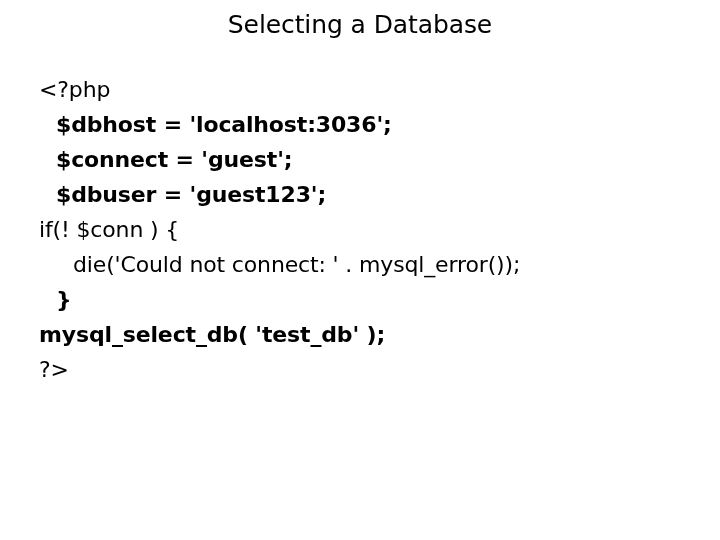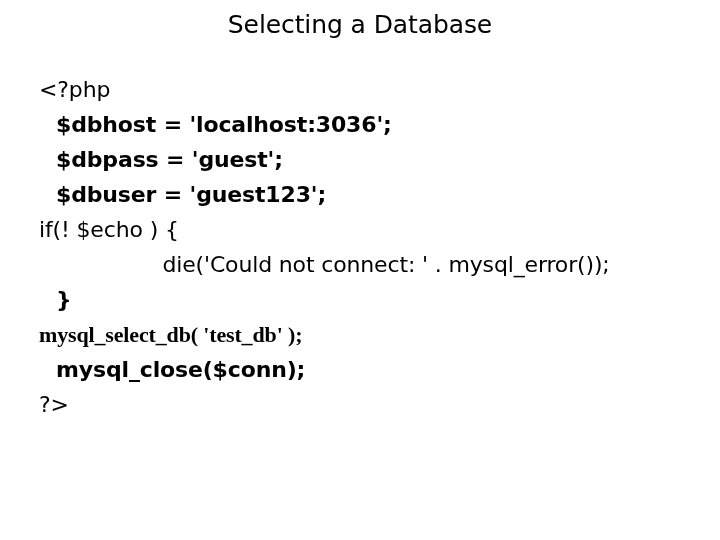--- a/index.html
+++ b/index.html
@@ -45,39 +45,37 @@
     font-size: 22px;
     font-weight: 400;
     line-height: 35px;
     height: 35px;
     color: #000000;
     white-space: pre;
     letter-spacing: -0.15px;
   }
   .code-line.bold {
     font-weight: 700;
-    font-family: Liberation Serif, serif;
   }
   .indent-0 { padding-left: 0px; }
   .indent-1 { padding-left: 17px; font-weight: bold; }
-  .indent-2 { padding-left: 34px; text-align: center; }
+  .indent-2 { padding-left: 34px; }
 </style>
 </head>
 <body>
 
 <div class="slide">
 
   <div class="slide-title">Selecting a Database</div>
 
   <div class="code-block">
       <div class="code-line indent-0">&lt;?php</div>
       <div class="code-line indent-1">$dbhost = 'localhost:3036';</div>
-      <div class="code-line indent-1">$dbpass = 'guest';</div>
+      <div class="code-line indent-1">$connect = 'guest';</div>
       <div class="code-line indent-1">$dbuser = 'guest123';</div>
-      <div class="code-line indent-0">if(! $echo ) {</div>
+      <div class="code-line indent-0">if(! $conn ) {</div>
       <div class="code-line indent-2">die('Could not connect: ' . mysql_error());</div>
       <div class="code-line indent-1">}</div>
       <div class="code-line indent-0 bold">mysql_select_db( 'test_db' );</div>
-      <div class="code-line indent-1">mysql_close($conn);</div>
       <div class="code-line indent-0">?&gt;</div>
     </div>
 
 </div>
 
 </body></html>

